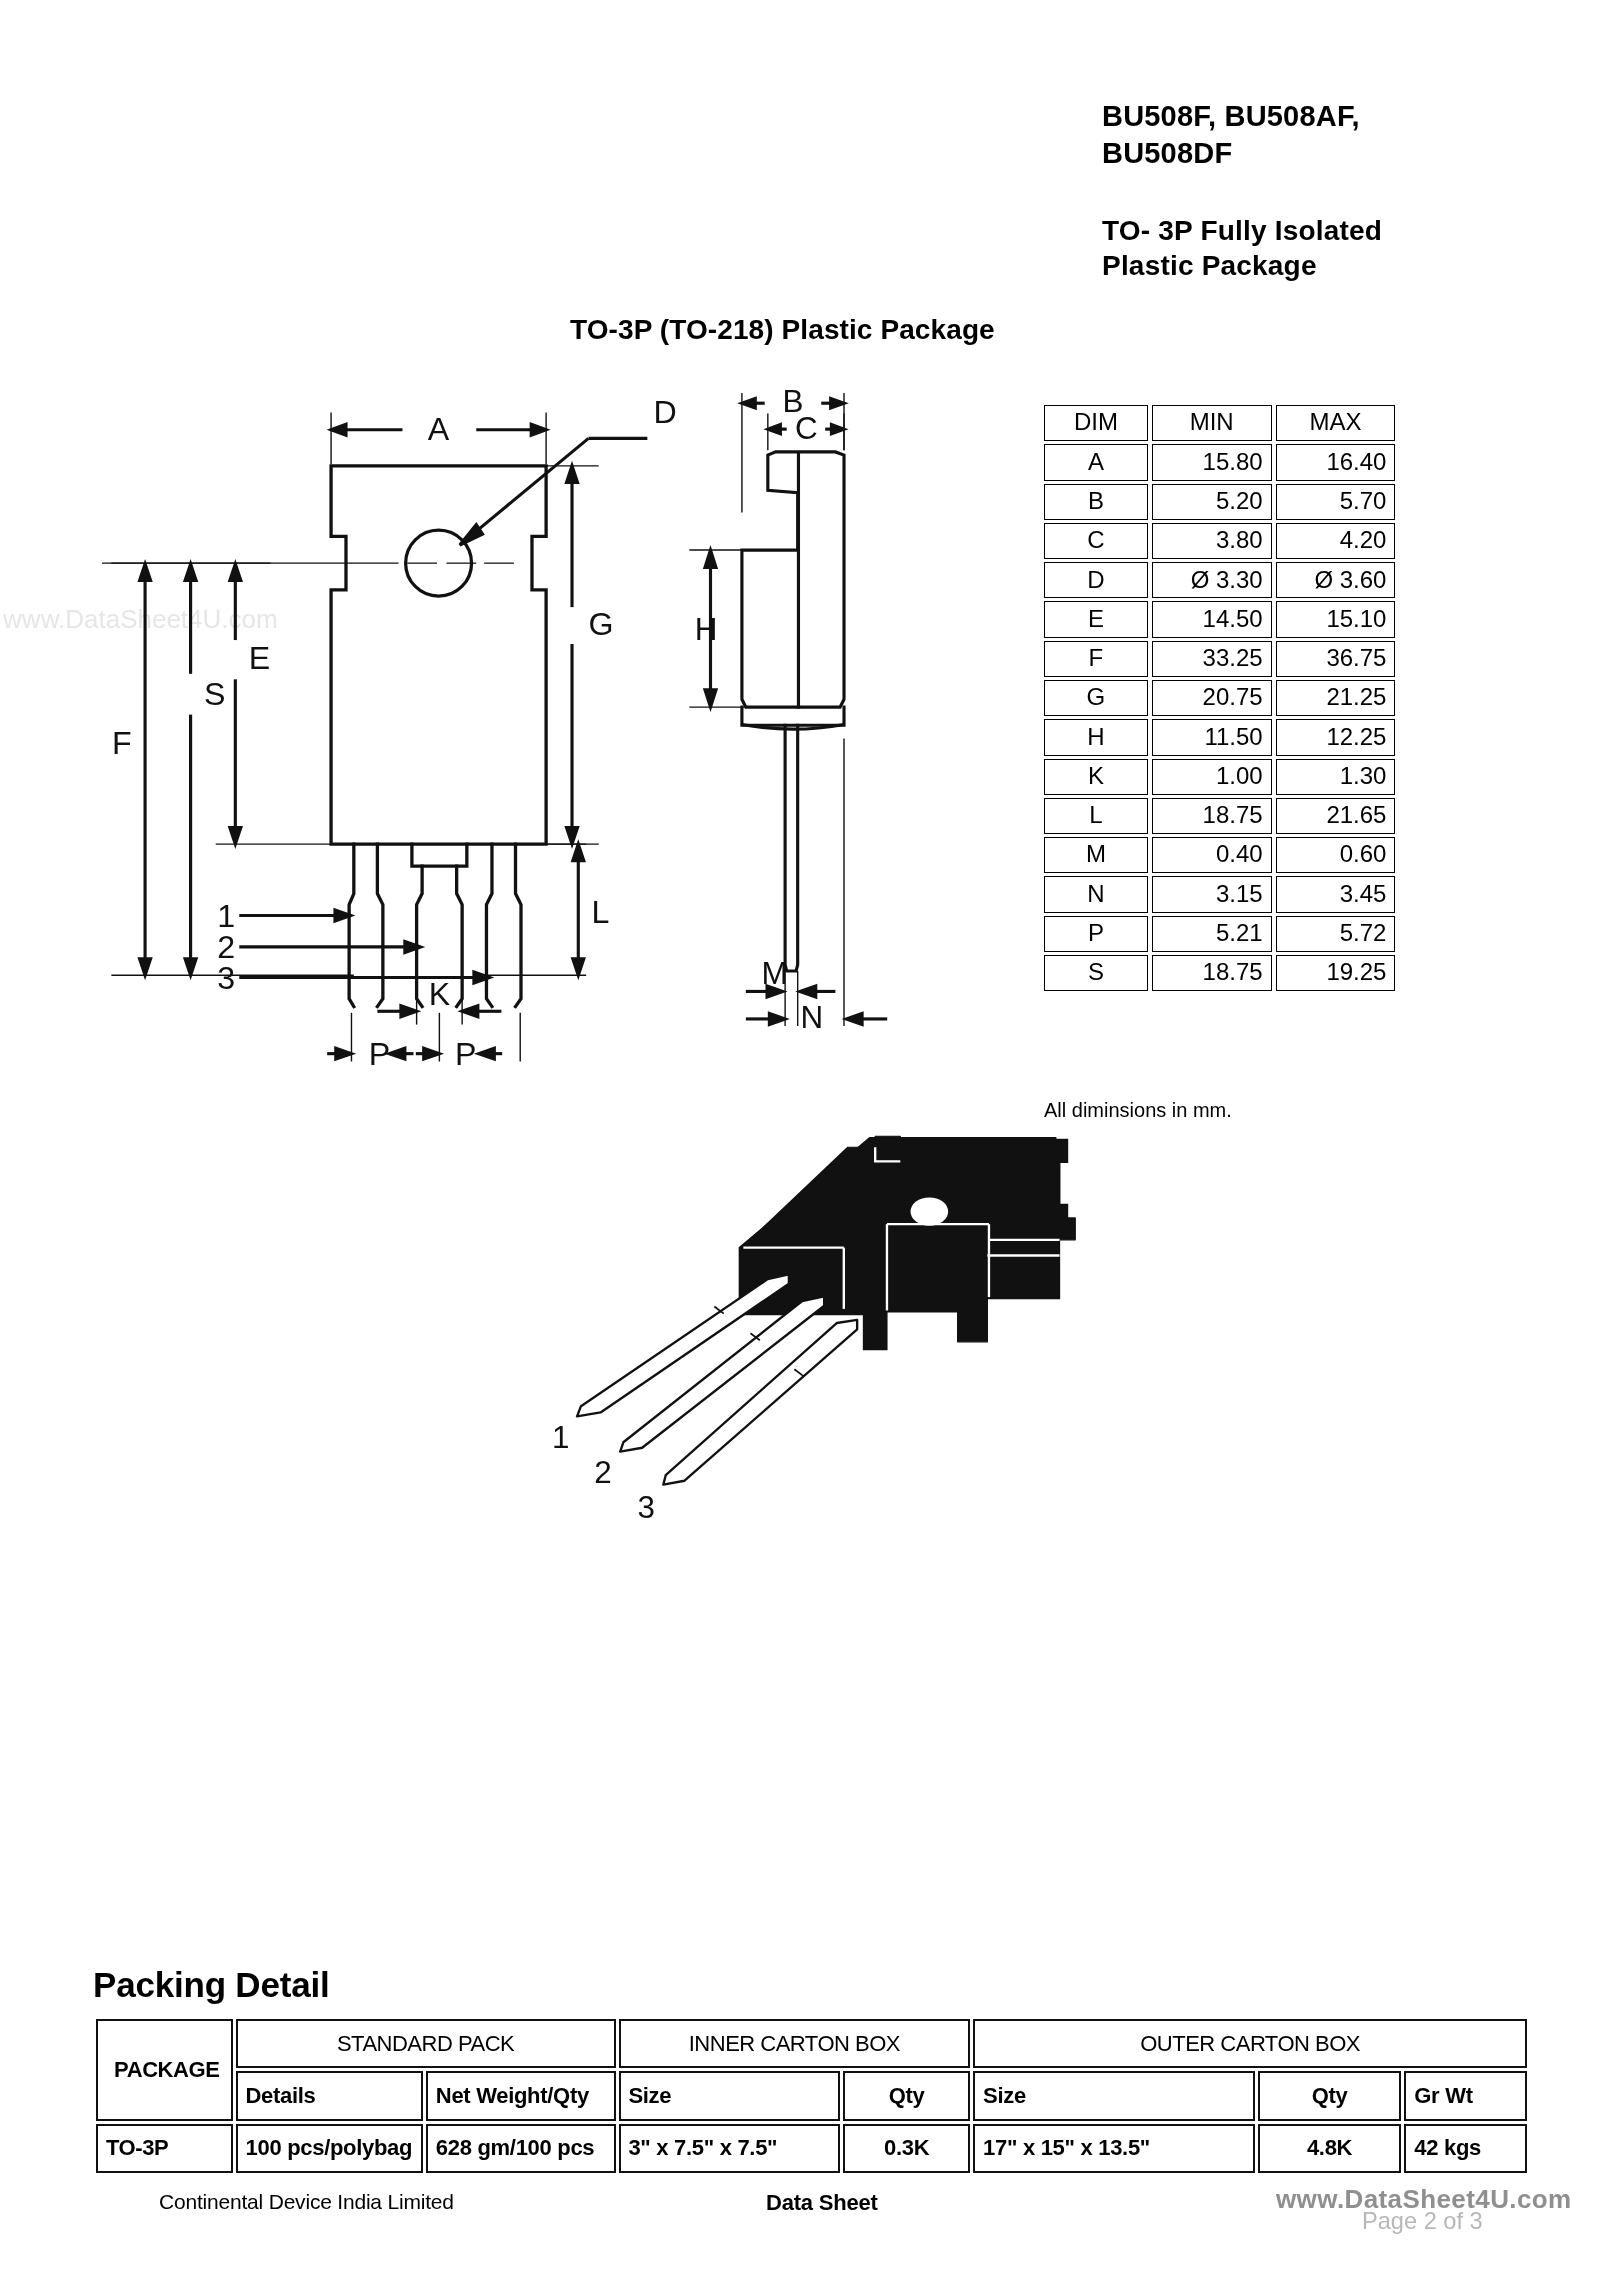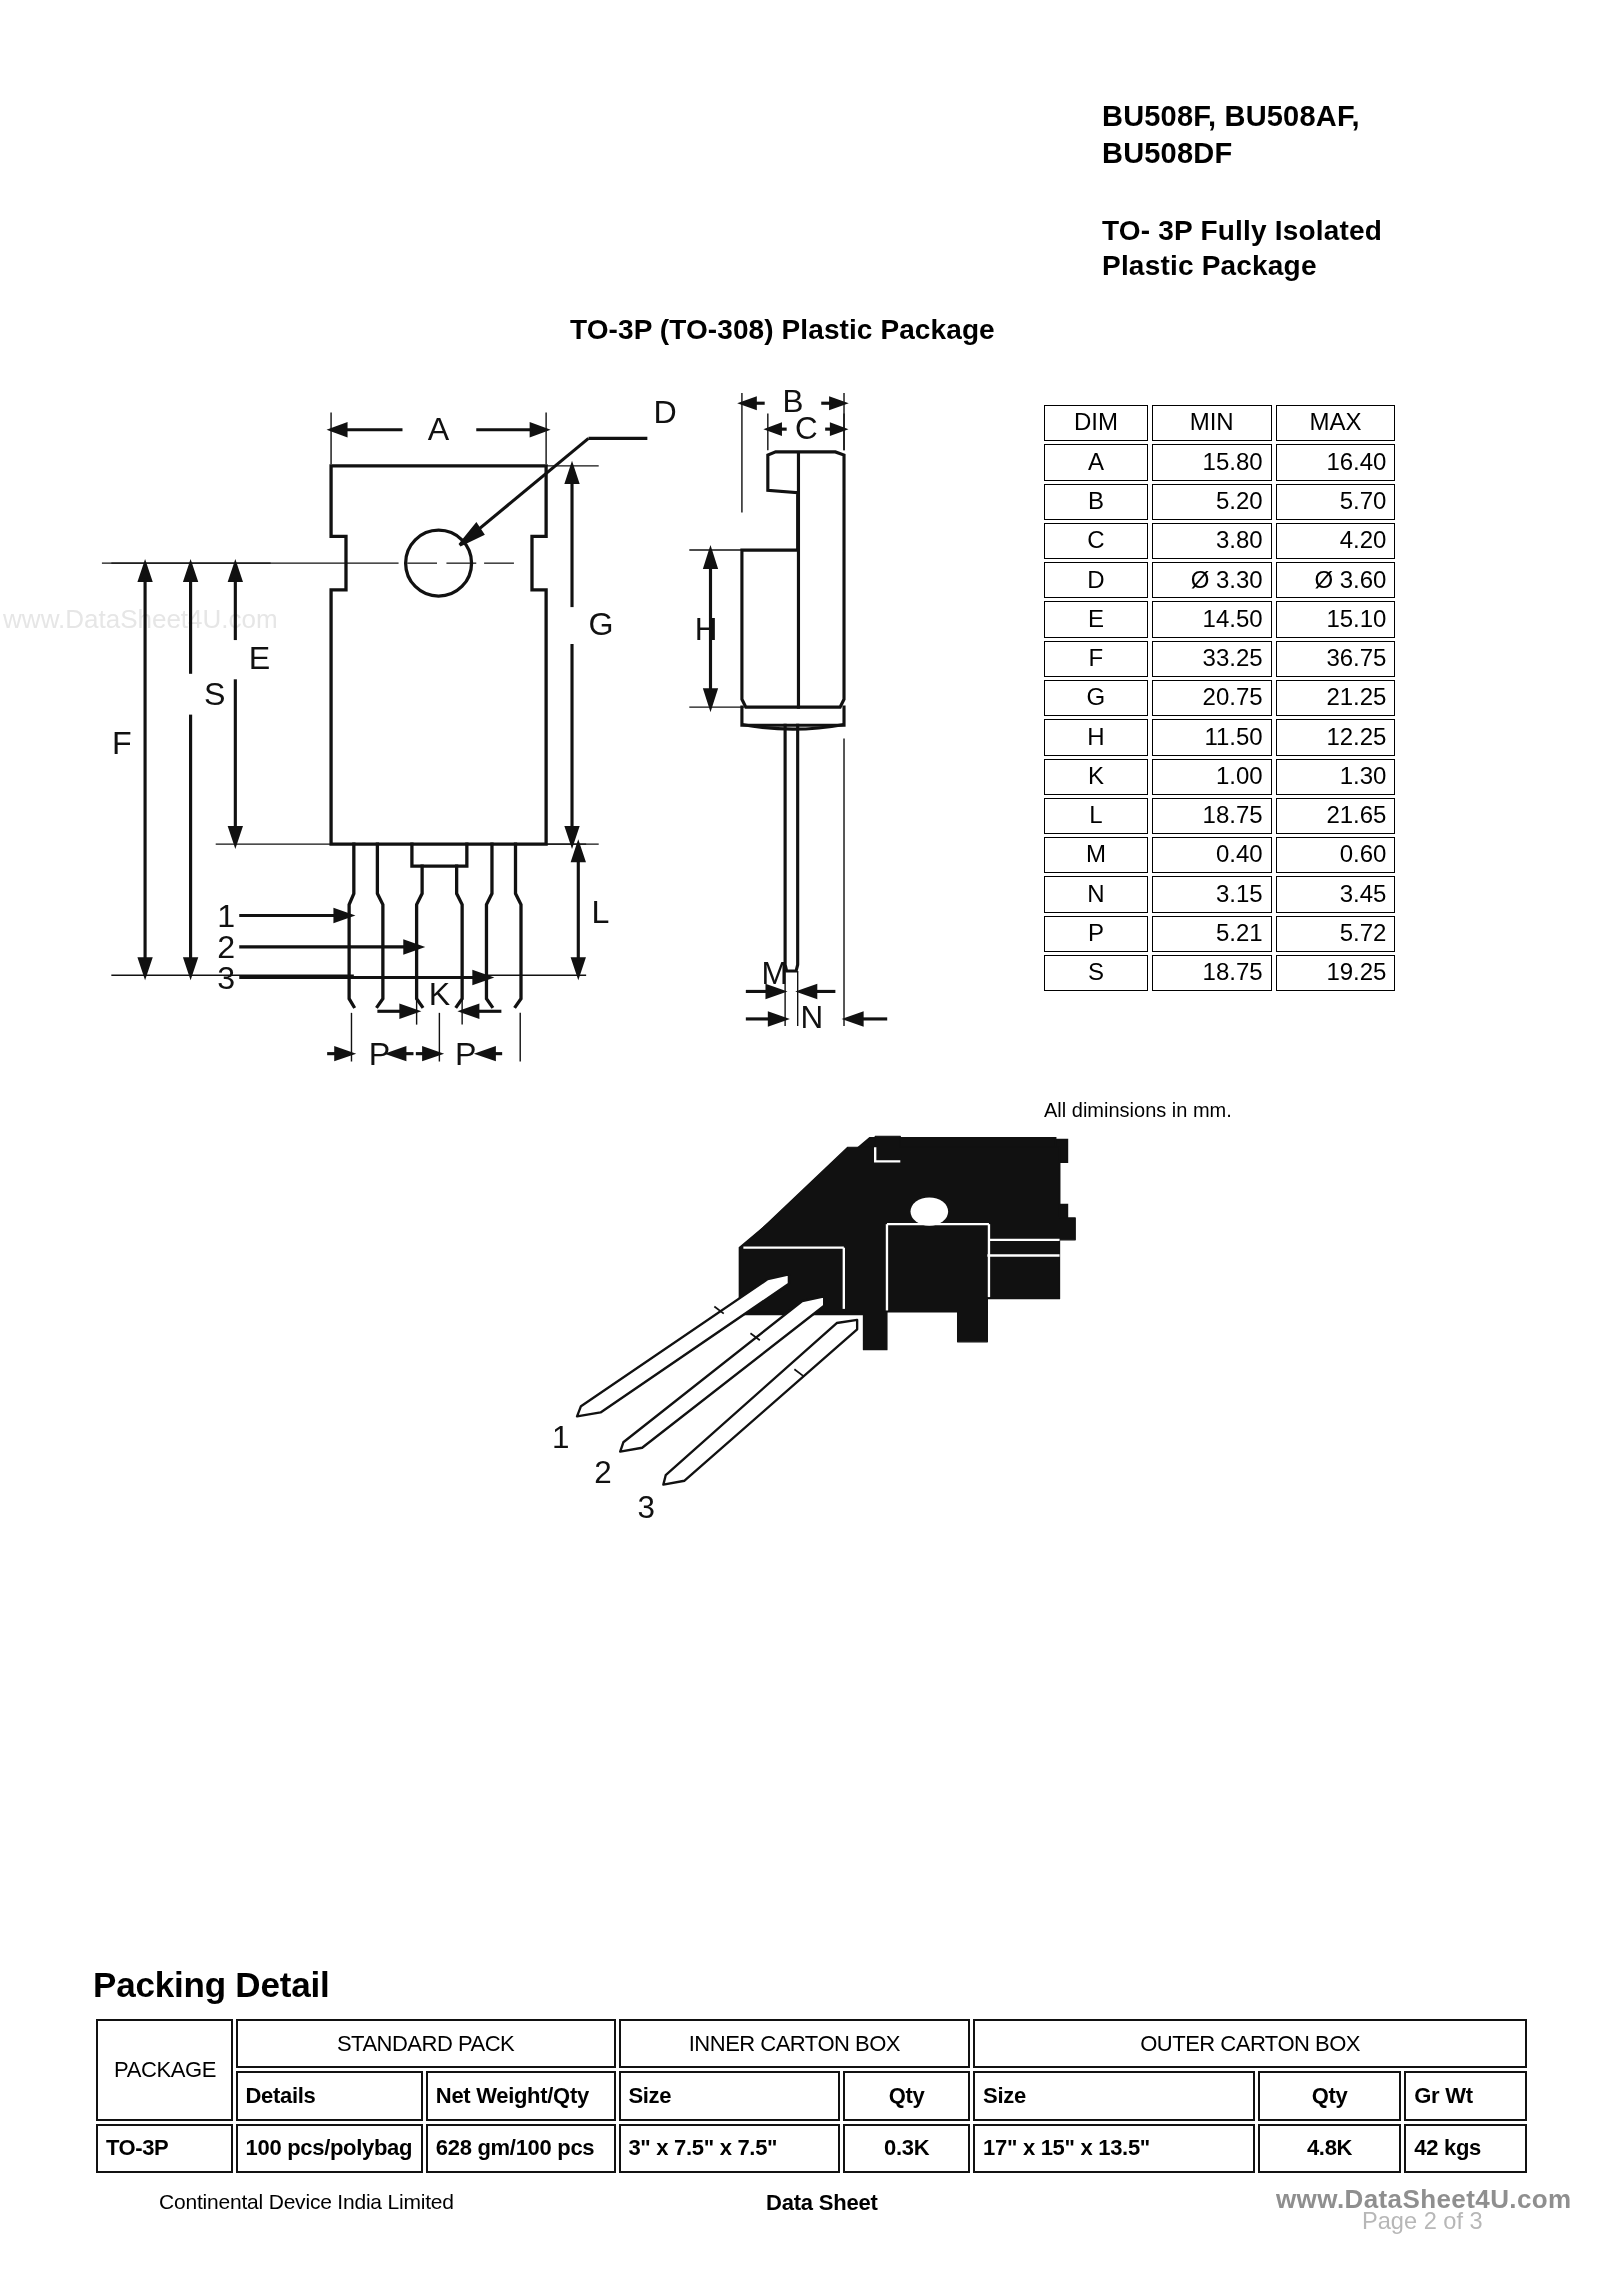--- a/index.html
+++ b/index.html
@@ -57,21 +57,21 @@
   
   #packtitle{position:absolute;left:93px;top:1965px;font-size:35px;font-weight:bold;letter-spacing:-0.2px;}
   #packwrap{position:absolute;left:93px;top:2016px;width:1437px;}
   #packwrap table{border-collapse:separate;border-spacing:3.1px 3.1px;width:100%;table-layout:fixed;}
   #packwrap td{border:2.4px solid #111;font-size:22px;padding:4.7px 7.9px;height:36px;vertical-align:middle;}
   #packwrap td.grp{text-align:center;font-weight:normal;letter-spacing:-0.5px;}
   #packwrap td.sub{font-weight:bold;letter-spacing:-0.3px;}
   #packwrap td.sub.c{text-align:center;}
   #packwrap td.dat{font-weight:bold;letter-spacing:-0.3px;}
   #packwrap td.dat.c{text-align:center;}
-  #packwrap td.pkg{font-weight:normal;letter-spacing:-0.4px;padding-left:16px;}
+  #packwrap td.pkg{font-weight:bold;letter-spacing:-0.4px;padding-left:16px;}
   #packwrap td.pkgval{font-weight:bold;letter-spacing:-0.4px;}
 
   
   #footer{position:absolute;left:0;top:2190px;width:1622px;}
   #ft-left{position:absolute;left:159px;top:0;font-size:21px;letter-spacing:-0.2px;}
   #ft-mid{position:absolute;left:754px;top:0;font-size:22px;font-weight:bold;letter-spacing:-0.2px;margin-left:12px;}
 </style>
 </head>
 <body>
 
@@ -79,21 +79,21 @@
 
   <div id="header">
     <div class="ln">BU508F, BU508AF,</div>
     <div class="ln">BU508DF</div>
     <div class="sub">
       <div class="ln">TO- 3P Fully Isolated</div>
       <div class="ln">Plastic Package</div>
     </div>
   </div>
 
-  <div id="sect-title">TO-3P (TO-308) Plastic Package</div>
+  <div id="sect-title">TO-3P (TO-218) Plastic Package</div>
 
   <div class="wm" id="wm-left">www.DataSheet4U.com</div>
 
   <div class="draw" id="front-view" style="left:200px;top:385px;">
     <svg width="518" height="620" viewBox="0 0 660 790">
       <g fill="none" stroke="#111" stroke-width="4.2" stroke-linecap="square">
 
         <path d="M167,103 L441,103 L441,193 L423,193 L423,261 L441,261 L441,585 L167,585 L167,261 L186,261 L186,193 L167,193 Z"></path>
 
         <path d="M270,585 L270,613 L340,613 L340,585"></path>

